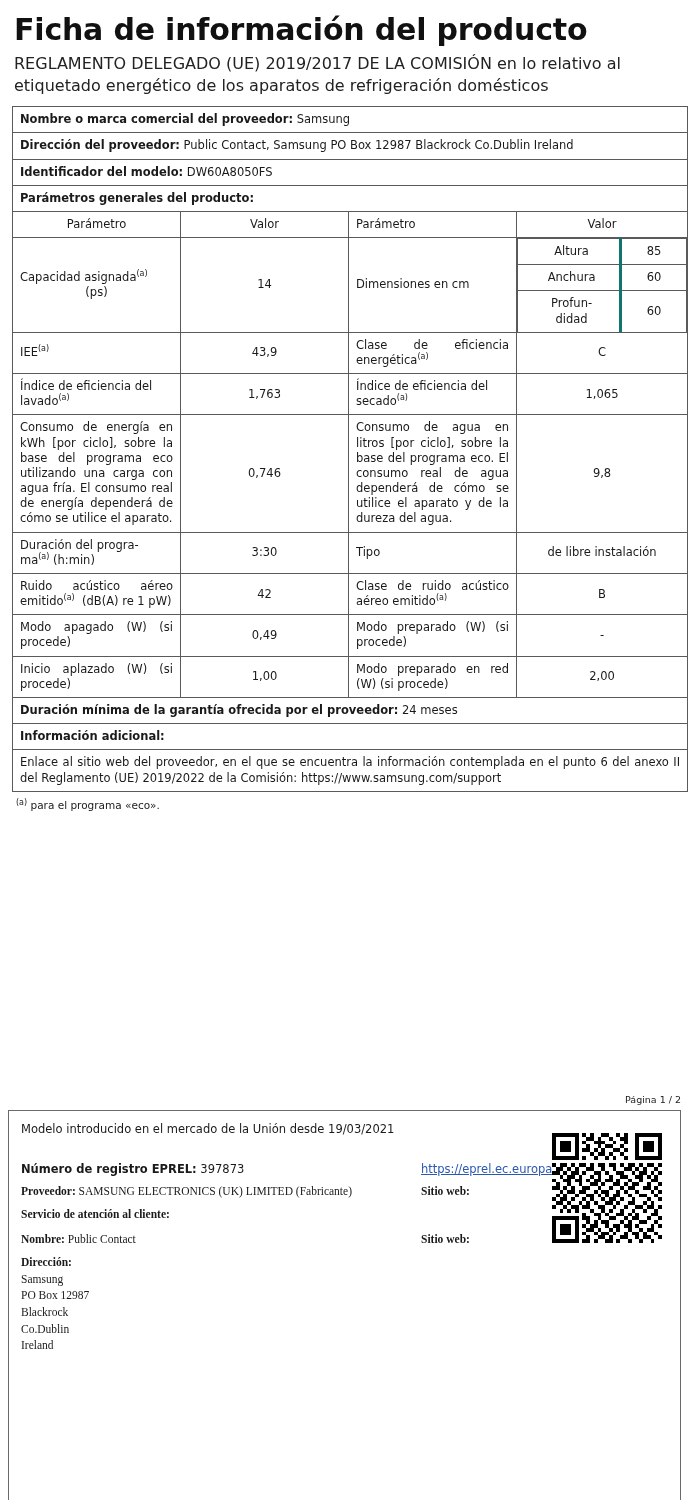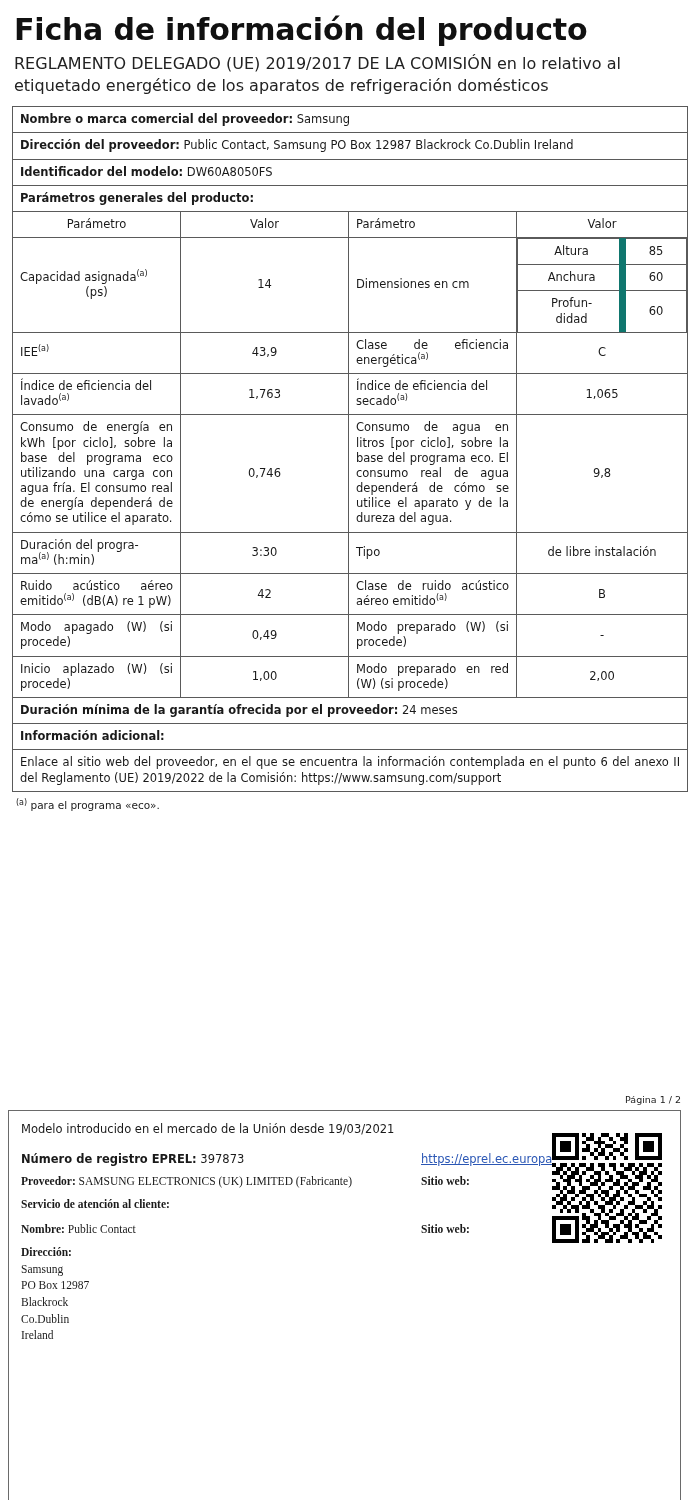--- a/index.html
+++ b/index.html
@@ -72,21 +72,21 @@
   }
   .dimtable td {
     border: 0;
     border-bottom: 1px solid #5a5a5a;
     padding: 4px 6px;
     font-size: 11.5px;
     text-align: center;
   }
   .dimtable tr:last-child td { border-bottom: 0; }
   .dimtable td.lbl {
-    border-right: 7px solid #0f766e;
+    border-right: 3px solid #0f766e;
     width: 48%;
     padding-left: 13px;
   }
   .nested-wrap { padding: 0 !important; }
   .footnote {
     margin: 7px 0 0 8px;
     font-size: 10.5px;
   }
   .pagenum {
     position: absolute;
@@ -124,21 +124,21 @@
   }
   .grid2 {
     display: flex;
   }
   .grid2 > div:first-child { width: 400px; }
   .mt { margin-top: 9px; font-family: Liberation Serif, serif; }
   .addr-lines { line-height: 1.45; }
   .eprel-line {
     display: flex;
     align-items: baseline;
-    margin-top: 14px;
+    margin-top: 24px;
   }
   .eprel-line > div:first-child { width: 400px; }
 </style>
 </head>
 <body>
 
 <div class="page">
 
   <div class="title">Ficha de información del producto</div>
   <div class="subtitle">REGLAMENTO DELEGADO (UE) 2019/2017 DE LA COMISIÓN en lo relativo al etiquetado energético de los aparatos de refrigeración domésticos</div>

